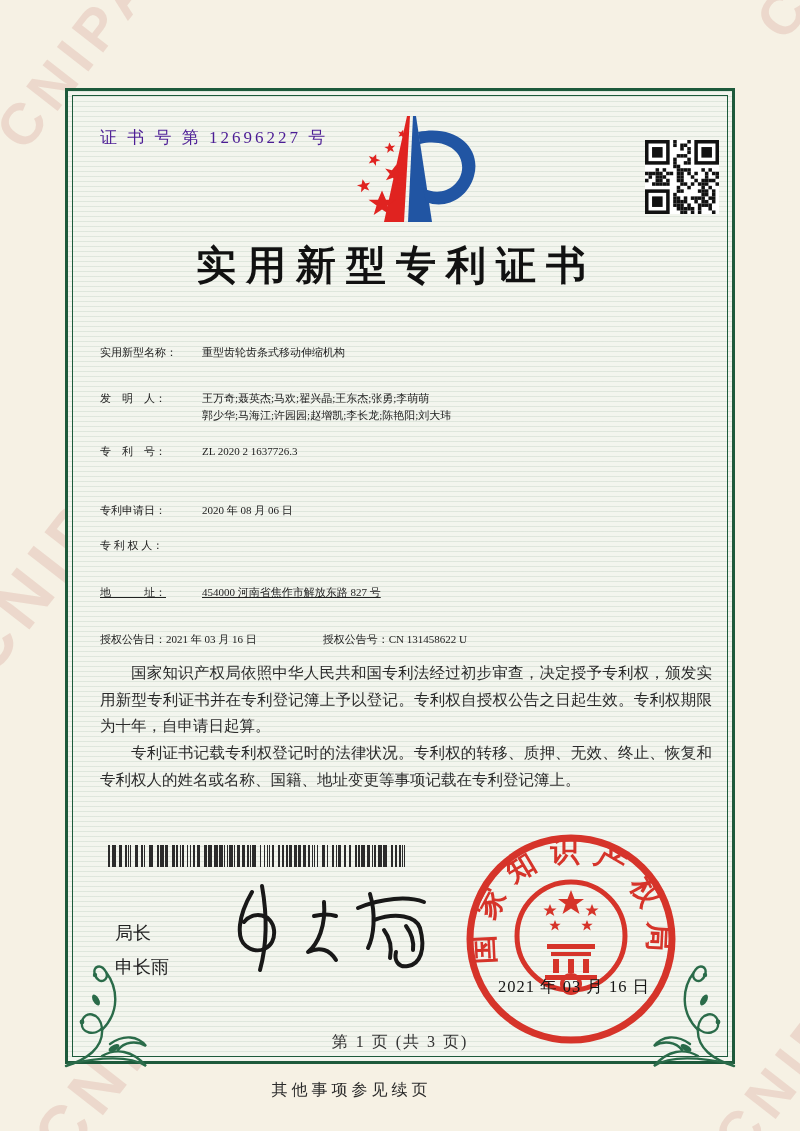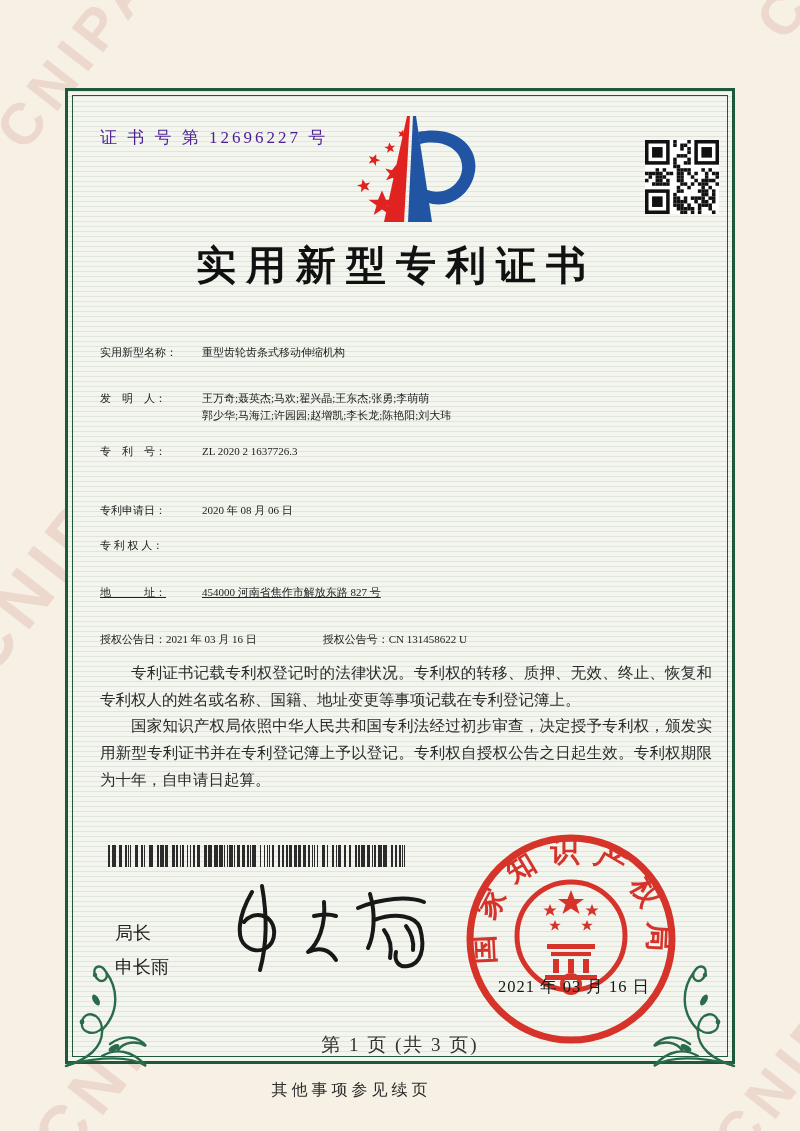--- a/index.html
+++ b/index.html
@@ -56,21 +56,21 @@
   .barcode{position:absolute;left:108px;top:845px;}
   .sig-block{position:absolute;left:115px;top:916px;font-size:18px;color:#222;line-height:1.9;}
   .signature{position:absolute;left:218px;top:878px;}
   .seal{position:absolute;left:460px;top:828px;opacity:0.94;}
   .seal-date{
     position:absolute;left:468px;top:976px;width:212px;text-align:center;
     font-size:16.5px;color:#161616;letter-spacing:1px;
   }
   .page-num{
     position:absolute;left:0;top:1032px;width:800px;text-align:center;
-    font-size:19px;color:#333;letter-spacing:2px;
+    font-size:16px;color:#333;letter-spacing:2px;
   }
   .footer-note{
     position:absolute;left:0;top:1080px;width:703px;text-align:center;
     font-size:16px;color:#2b2b2b;letter-spacing:4px;
   }
   .flourish{position:absolute;z-index:4;}
 </style>
 </head>
 <body>
 
@@ -311,22 +311,22 @@
 
     <div class="row" style="top:631px;">
       <span>授权公告日：</span>
       <span>2021 年 03 月 16 日</span>
       <span style="flex:0 0 66px;"></span>
       <span>授权公告号：</span>
       <span>CN 131458622 U</span>
     </div>
 
     <div class="paras">
+      <p>国家知识产权局依照中华人民共和国专利法经过初步审查，决定授予专利权，颁发实用新型专利证书并在专利登记簿上予以登记。专利权自授权公告之日起生效。专利权期限为十年，自申请日起算。</p>
       <p>专利证书记载专利权登记时的法律状况。专利权的转移、质押、无效、终止、恢复和专利权人的姓名或名称、国籍、地址变更等事项记载在专利登记簿上。</p>
-      <p>国家知识产权局依照中华人民共和国专利法经过初步审查，决定授予专利权，颁发实用新型专利证书并在专利登记簿上予以登记。专利权自授权公告之日起生效。专利权期限为十年，自申请日起算。</p>
     </div>
 
     <svg class="barcode" width="300" height="22" id="barcode-svg">
         <rect x="0" y="0" width="2" height="22" fill="#2b2b2b"></rect>
         <rect x="4" y="0" width="4" height="22" fill="#2b2b2b"></rect>
         <rect x="11" y="0" width="3" height="22" fill="#2b2b2b"></rect>
         <rect x="17" y="0" width="2" height="22" fill="#2b2b2b"></rect>
         <rect x="20" y="0" width="1" height="22" fill="#2b2b2b"></rect>
         <rect x="22" y="0" width="1" height="22" fill="#2b2b2b"></rect>
         <rect x="27" y="0" width="3" height="22" fill="#2b2b2b"></rect>

